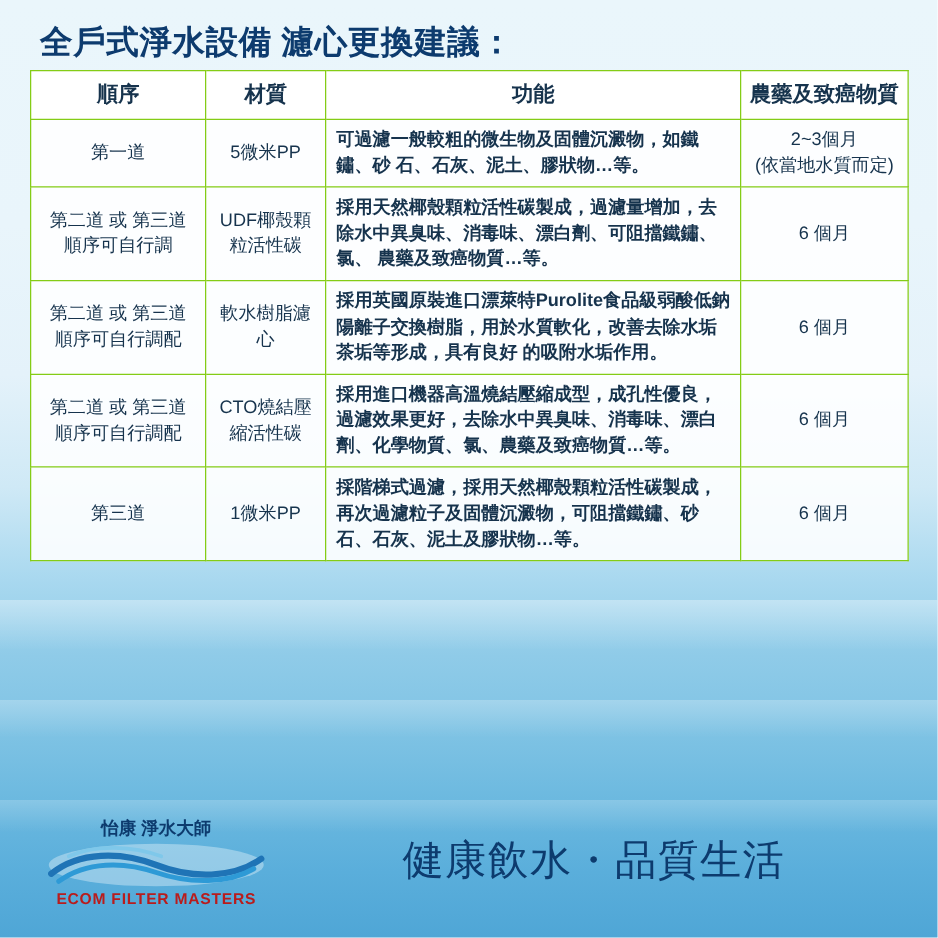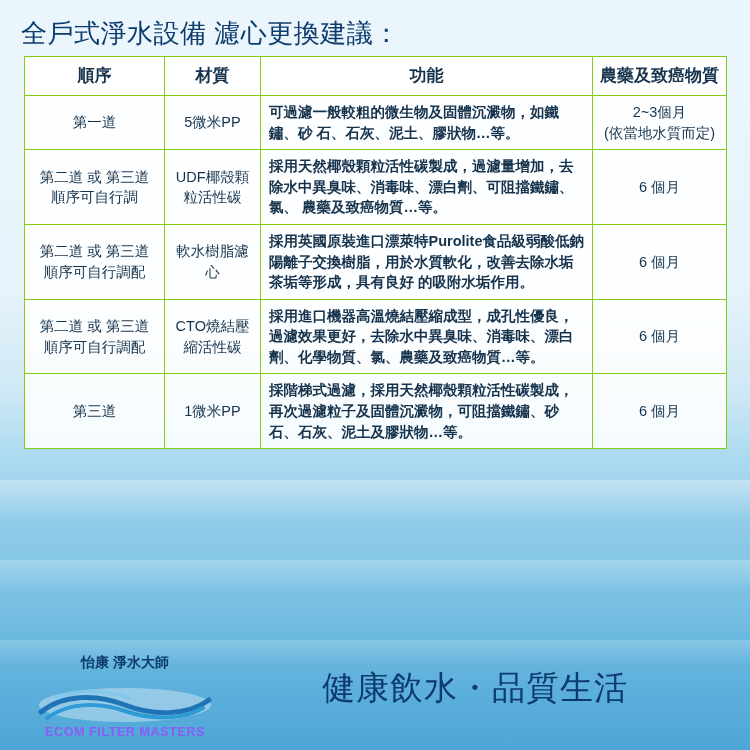--- a/index.html
+++ b/index.html
@@ -26,23 +26,23 @@
   .wb3 { top: 640px; height: 26px; background: linear-gradient(to bottom, rgba(255,255,255,0.2), rgba(255,255,255,0)); }
 
   .page {
     position: relative;
     width: 750px; height: 750px;
     padding: 0;
   }
 
   .title {
     position: absolute;
-    top: 16px; left: 21px;
+    top: 16px; left: 32px;
     font-size: 26px;
-    font-weight: normal;
+    font-weight: bold;
     color: #0d3b6e;
     letter-spacing: 0.5px;
   }
 
   .table-wrap {
     position: absolute;
     top: 56px; left: 24px;
     width: 702px;
   }
   table.filter-table {
@@ -91,33 +91,33 @@
     position: absolute;
     left: 34px; top: 2px;
     width: 182px;
     text-align: center;
     color: #0e4c7e;
   }
   .logo-top {
     font-size: 14px;
     font-weight: bold;
     color: #0d3b6e;
-    margin-bottom: 14px;
+    margin-bottom: 1px;
   }
   .logo-mark {
     width: 176px; height: 38px;
     margin: 0 auto;
     position: relative;
   }
   .logo-mark svg { display: block; }
   .logo-bottom {
     font-size: 12.5px;
     font-weight: bold;
     letter-spacing: 0.6px;
-    color: #8b5cf6;
+    color: #b91c1c;
     margin-top: 1px;
   }
   .slogan {
     position: absolute;
     left: 225px; top: 14px;
     width: 500px;
     text-align: center;
     font-size: 33px;
     font-weight: normal;
     color: #0d3b6e;

